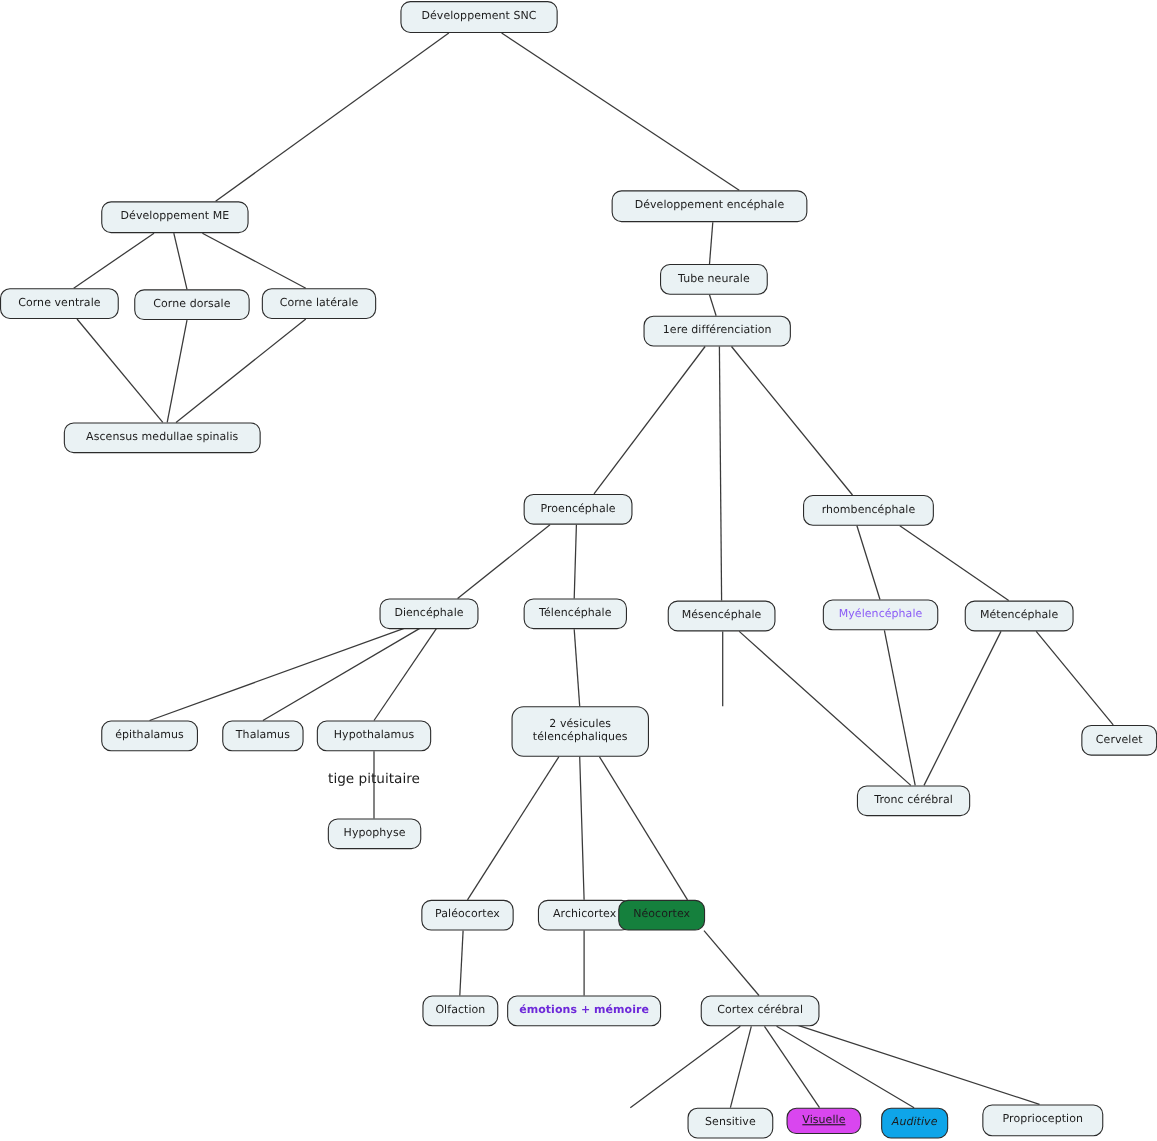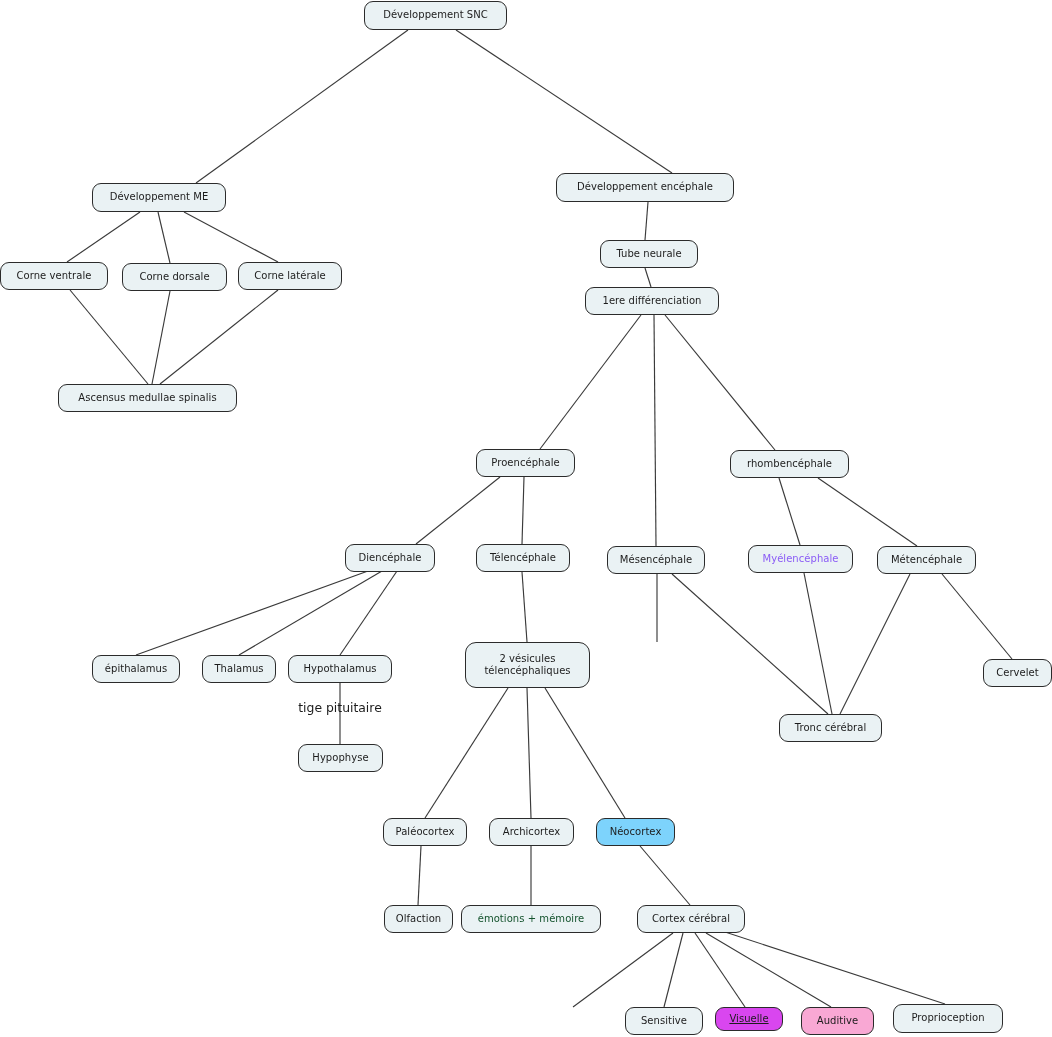--- a/index.html
+++ b/index.html
@@ -131,24 +131,24 @@
       <div class="node" style="left: 92px; top: 655px; width: 88px; height: 28px; background: rgb(234, 242, 244); border-color: rgb(43, 43, 43); color: rgb(28, 28, 28);">épithalamus</div>
       <div class="node" style="left: 202px; top: 655px; width: 74px; height: 28px; background: rgb(234, 242, 244); border-color: rgb(43, 43, 43); color: rgb(28, 28, 28);">Thalamus</div>
       <div class="node" style="left: 288px; top: 655px; width: 104px; height: 28px; background: rgb(234, 242, 244); border-color: rgb(43, 43, 43); color: rgb(28, 28, 28);">Hypothalamus</div>
       <div class="node two-line" style="left: 465px; top: 642px; width: 125px; height: 46px; background: rgb(234, 242, 244); border-color: rgb(43, 43, 43); color: rgb(28, 28, 28);">2 vésicules
 télencéphaliques</div>
       <div class="node" style="left: 983px; top: 659px; width: 69px; height: 28px; background: rgb(234, 242, 244); border-color: rgb(43, 43, 43); color: rgb(28, 28, 28);">Cervelet</div>
       <div class="node" style="left: 779px; top: 714px; width: 103px; height: 28px; background: rgb(234, 242, 244); border-color: rgb(43, 43, 43); color: rgb(28, 28, 28);">Tronc cérébral</div>
       <div class="node" style="left: 298px; top: 744px; width: 85px; height: 28px; background: rgb(234, 242, 244); border-color: rgb(43, 43, 43); color: rgb(28, 28, 28);">Hypophyse</div>
       <div class="node" style="left: 383px; top: 818px; width: 84px; height: 28px; background: rgb(234, 242, 244); border-color: rgb(43, 43, 43); color: rgb(28, 28, 28);">Paléocortex</div>
       <div class="node" style="left: 489px; top: 818px; width: 85px; height: 28px; background: rgb(234, 242, 244); border-color: rgb(43, 43, 43); color: rgb(28, 28, 28);">Archicortex</div>
-      <div class="node" style="left: 596px; top: 818px; width: 79px; height: 28px; background: #7dd3fc; border-color: rgb(43, 43, 43); color: rgb(28, 28, 28);">Néocortex</div>
+      <div class="node" style="left: 562px; top: 818px; width: 79px; height: 28px; background: #15803d; border-color: rgb(43, 43, 43); color: rgb(28, 28, 28);">Néocortex</div>
       <div class="node" style="left: 384px; top: 905px; width: 69px; height: 28px; background: rgb(234, 242, 244); border-color: rgb(43, 43, 43); color: rgb(28, 28, 28);">Olfaction</div>
-      <div class="node" style="left: 461px; top: 905px; width: 140px; height: 28px; background: rgb(234, 242, 244); border-color: rgb(43, 43, 43); color: #14532d;">émotions + mémoire</div>
+      <div class="node" style="left: 461px; top: 905px; width: 140px; height: 28px; background: rgb(234, 242, 244); border-color: rgb(43, 43, 43); color: #6d28d9; font-weight: bold;">émotions + mémoire</div>
       <div class="node" style="left: 637px; top: 905px; width: 108px; height: 28px; background: rgb(234, 242, 244); border-color: rgb(43, 43, 43); color: rgb(28, 28, 28);">Cortex cérébral</div>
       <div class="node" style="left: 541px; top: 1060px; width: 64px; height: 28px; background: #737373; border-color: rgb(43, 43, 43); color: rgb(28, 28, 28);">Motrice</div>
       <div class="node" style="left: 625px; top: 1007px; width: 78px; height: 28px; background: rgb(234, 242, 244); border-color: rgb(43, 43, 43); color: rgb(28, 28, 28);">Sensitive</div>
       <div class="node" style="left: 715px; top: 1007px; width: 68px; height: 24px; background: #d946ef; border-color: rgb(43, 43, 43); color: rgb(28, 28, 28); text-decoration: underline;">Visuelle</div>
-      <div class="node" style="left: 801px; top: 1007px; width: 73px; height: 28px; background: #f9a8d4; border-color: rgb(43, 43, 43); color: rgb(28, 28, 28);">Auditive</div>
+      <div class="node" style="left: 801px; top: 1007px; width: 61px; height: 28px; background: #0ea5e9; border-color: rgb(43, 43, 43); color: rgb(28, 28, 28); font-style: italic;">Auditive</div>
       <div class="node" style="left: 893px; top: 1004px; width: 110px; height: 29px; background: rgb(234, 242, 244); border-color: rgb(43, 43, 43); color: rgb(28, 28, 28); text-align: center;">Proprioception</div>
       <div class="edge-label" style="left: 294px; top: 700px; width: 92px; color: rgb(28, 28, 28);">tige pituitaire</div>
     </div>
 </div>
 
 </body></html>

